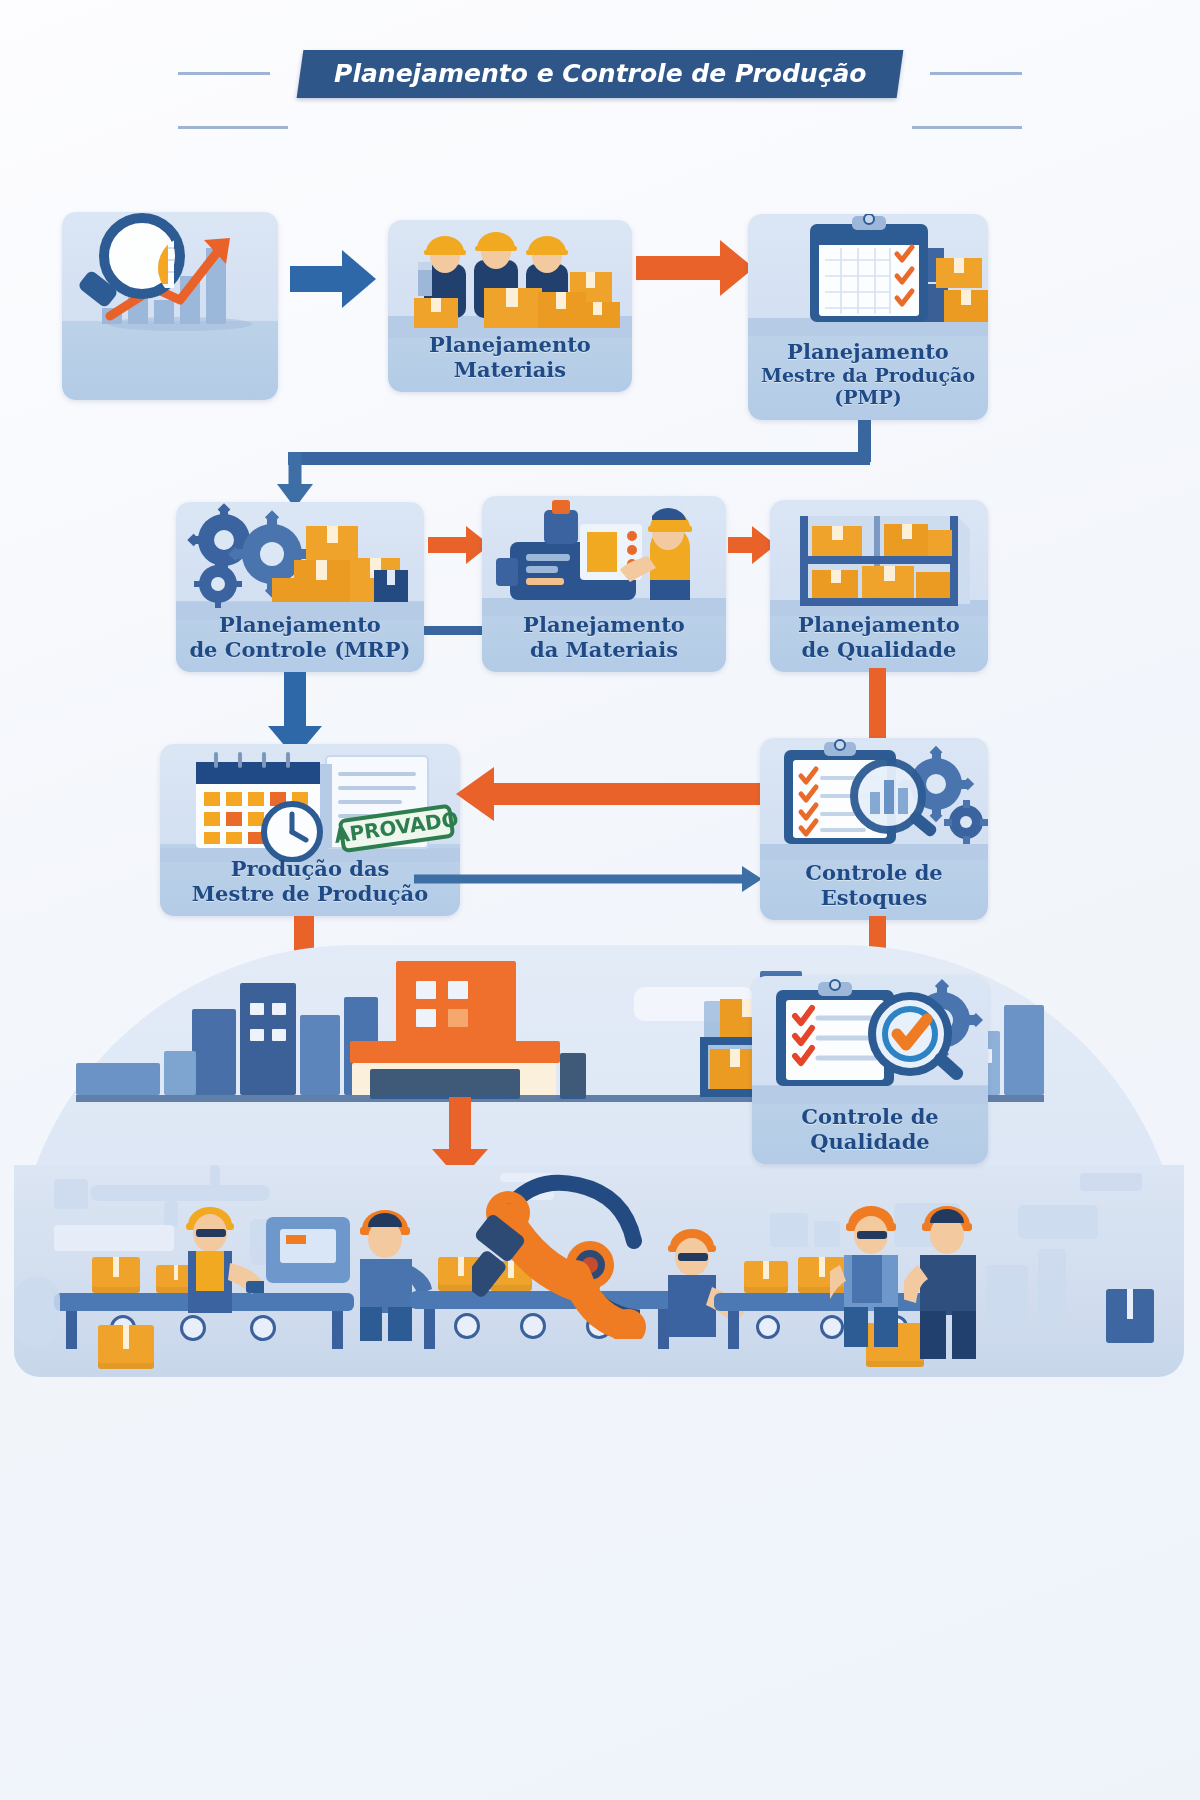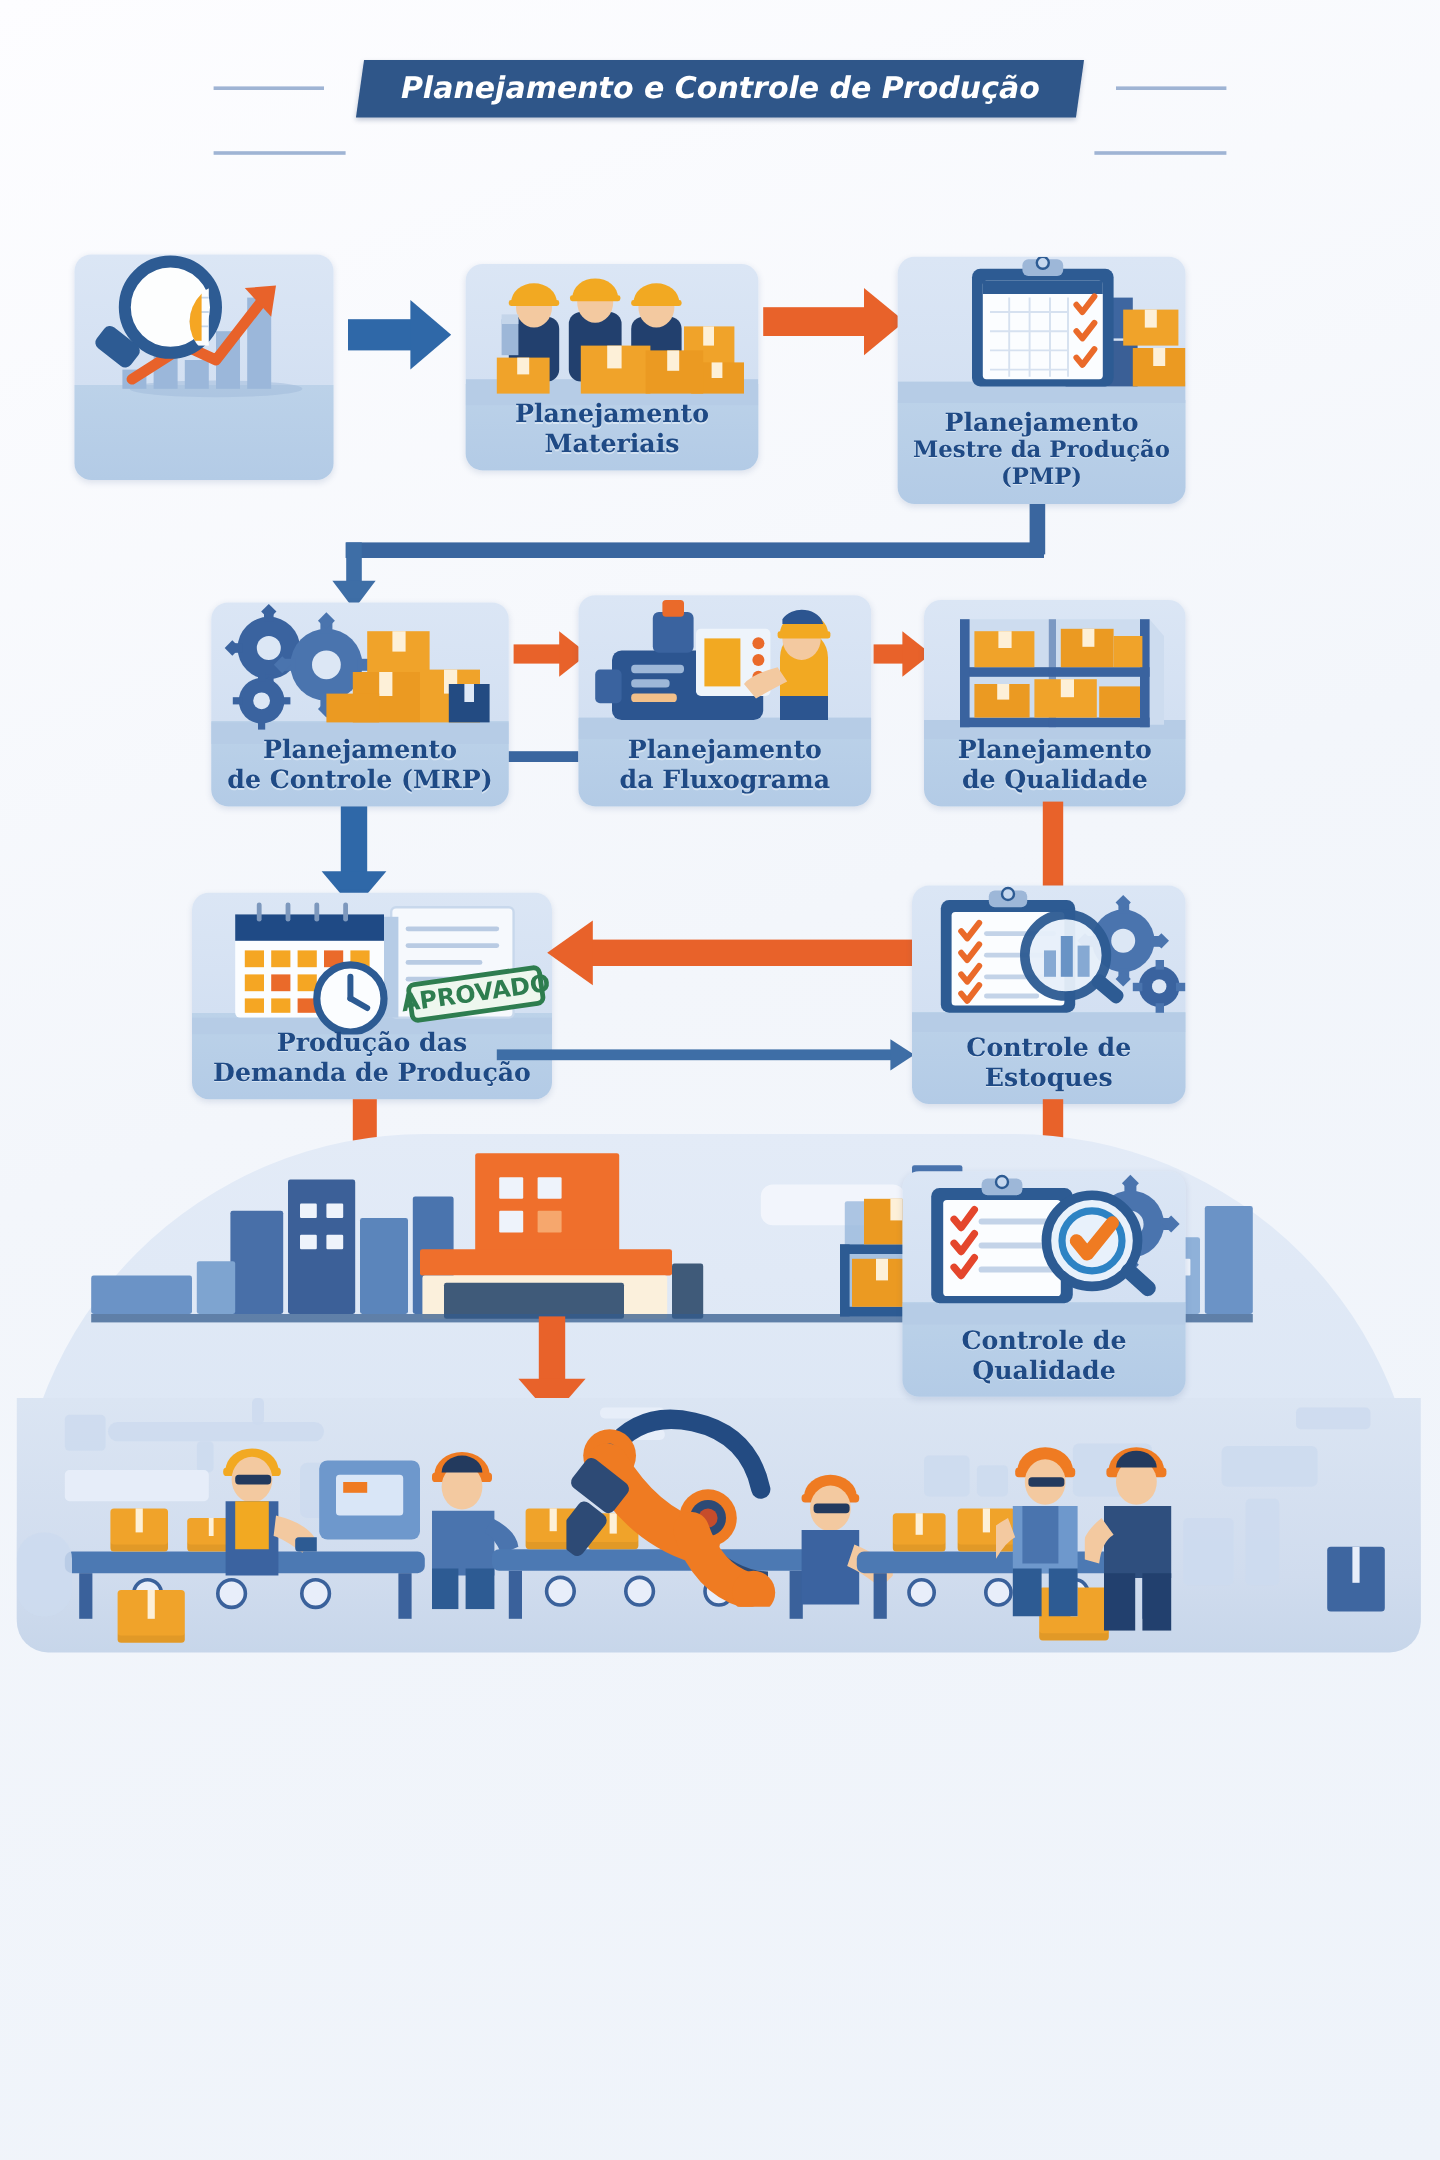--- a/index.html
+++ b/index.html
@@ -369,21 +369,21 @@
           <path d="M168 32 a20 17 0 0 1 40 0 z" fill="#f2a922"></path>
           <rect x="166" y="30" width="44" height="6" rx="2" fill="#f2a922"></rect>
           <path d="M170 20 a18 14 0 0 1 34 4 l-34 0 z" fill="#2c5590"></path>
           <path d="M166 60 q-22 6 -28 14 l10 12 q18 -10 26 -14 z" fill="#f3c9a0"></path>
           <rect x="168" y="84" width="40" height="20" fill="#2c5590"></rect>
         </g>
       </svg>
     </div>
     <div class="label" style="font-size:21px;">
       <span>Planejamento</span>
-      <span class="l2">da Fluxograma</span>
+      <span class="l2">da Materiais</span>
     </div>
   </div>
 
   <div class="arrow h-right ar-orange" style="left:728px; top:524px; width:48px; height:42px; --t:16px; --hh:19px; --hw:24px;">
     <div class="shaft" style="width:26px;"></div>
     <div class="head"></div>
   </div>
 
   <div class="node" style="left:770px; top:500px; width:218px; height:172px;">
     <div class="art" style="height:116px;">
@@ -468,21 +468,21 @@
         <line x1="132" y1="88" x2="146" y2="96" stroke="#2d5b93" stroke-width="5" stroke-linecap="round"></line>
 
         <g transform="rotate(-8 232 88)">
           <rect x="182" y="70" width="110" height="30" rx="5" fill="#eef7ee" stroke="#2e7d4f" stroke-width="4"></rect>
           <text x="237" y="91" font-family="DejaVu Sans, sans-serif" font-size="20" font-weight="700" fill="#2e7d4f" text-anchor="middle">APROVADO</text>
         </g>
       </svg>
     </div>
     <div class="label" style="font-size:21px;">
       <span>Produção das</span>
-      <span class="l2">Demanda de Produção</span>
+      <span class="l2">Mestre de Produção</span>
     </div>
   </div>
 
   <div class="arrow h-left ar-orange" style="left:456px; top:766px; width:306px; height:56px; --t:22px; --hh:27px; --hw:38px;">
     <div class="shaft" style="width:270px;"></div>
     <div class="head"></div>
   </div>
 
   <div class="arrow h-right ar-blue2" style="left:414px; top:862px; width:348px; height:34px; --t:9px; --hh:13px; --hw:20px;">
     <div class="shaft" style="width:330px;"></div>

